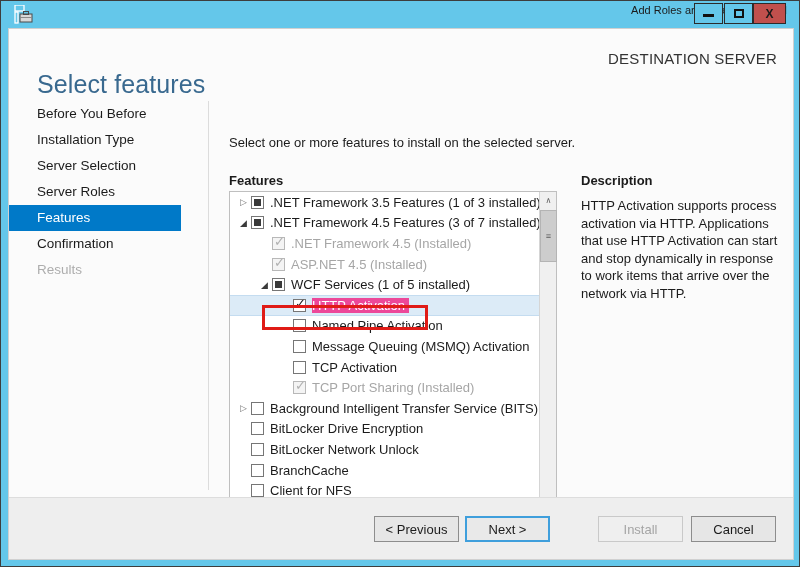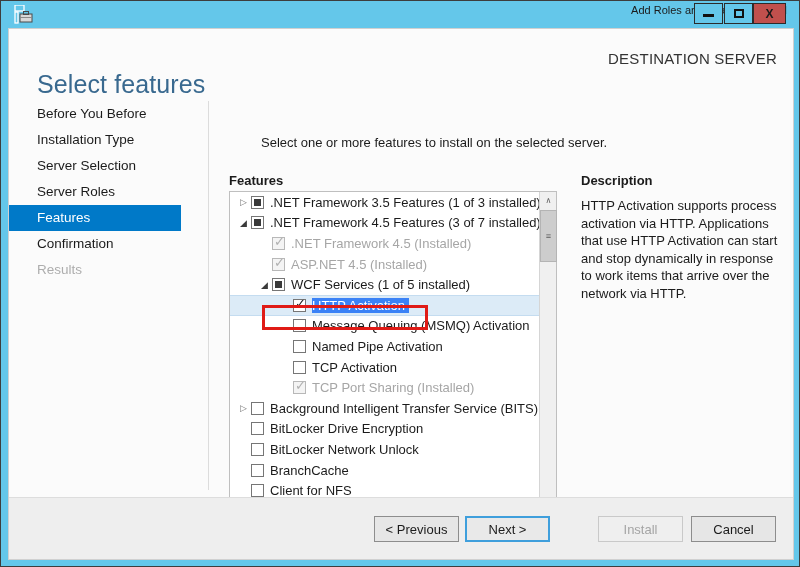--- a/index.html
+++ b/index.html
@@ -108,21 +108,21 @@
     background: #0079c8;
     color: #ffffff;
     width: 172px;
   }
   .nav-item.disabled { color: #adadad; }
 
   
   #content { position: absolute; left: 216px; top: 72px; right: 0; }
   #intro {
     position: absolute; left: 4px; top: 34px;
-    font-size: 13px; color: #1b1b1b; margin-left: 32px;
+    font-size: 13px; color: #1b1b1b;
   }
   #features-label {
     position: absolute; left: 4px; top: 72px;
     font-size: 13px; color: #1b1b1b; font-weight: bold;
   }
   #desc-label {
     position: absolute; left: 356px; top: 72px;
     font-size: 13px; color: #1b1b1b; font-weight: bold;
   }
   #desc-body {
@@ -180,21 +180,21 @@
     color: #1b1b1b;
   }
   .cb.grey .mark { color: #b0b0b0; }
   .cb .partial {
     position: absolute;
     left: 2px; top: 2px;
     width: 7px; height: 7px;
     background: #3a3a3a;
   }
   .lbl { padding-right: 4px; }
-  .lbl.hl { background: #3b82f6; color: #ffffff; }
+  .lbl.hl { background: #ec4899; color: #ffffff; }
 
   
   #vscroll {
     position: absolute;
     right: 0; top: 0;
     width: 17px; height: 318px;
     background: #f0f0f0;
     border-left: 1px solid #d5d5d5;
   }
   .sb-arrow {
@@ -371,26 +371,26 @@
             <div class="row selected" style="padding-left: 48px;">
               <span class="expander"></span>
               <span class="cb">
                 <span class="mark">✓</span>
               </span>
               <span class="lbl hl">HTTP Activation</span>
             </div>
             <div class="row" style="padding-left: 48px;">
               <span class="expander"></span>
               <span class="cb"></span>
+              <span class="lbl">Named Pipe Activation</span>
+            </div>
+            <div class="row" style="padding-left: 48px;">
+              <span class="expander"></span>
+              <span class="cb"></span>
               <span class="lbl">Message Queuing (MSMQ) Activation</span>
-            </div>
-            <div class="row" style="padding-left: 48px;">
-              <span class="expander"></span>
-              <span class="cb"></span>
-              <span class="lbl">Named Pipe Activation</span>
             </div>
             <div class="row" style="padding-left: 48px;">
               <span class="expander"></span>
               <span class="cb"></span>
               <span class="lbl">TCP Activation</span>
             </div>
             <div class="row grey" style="padding-left: 48px;">
               <span class="expander"></span>
               <span class="cb grey">
                 <span class="mark">✓</span>

